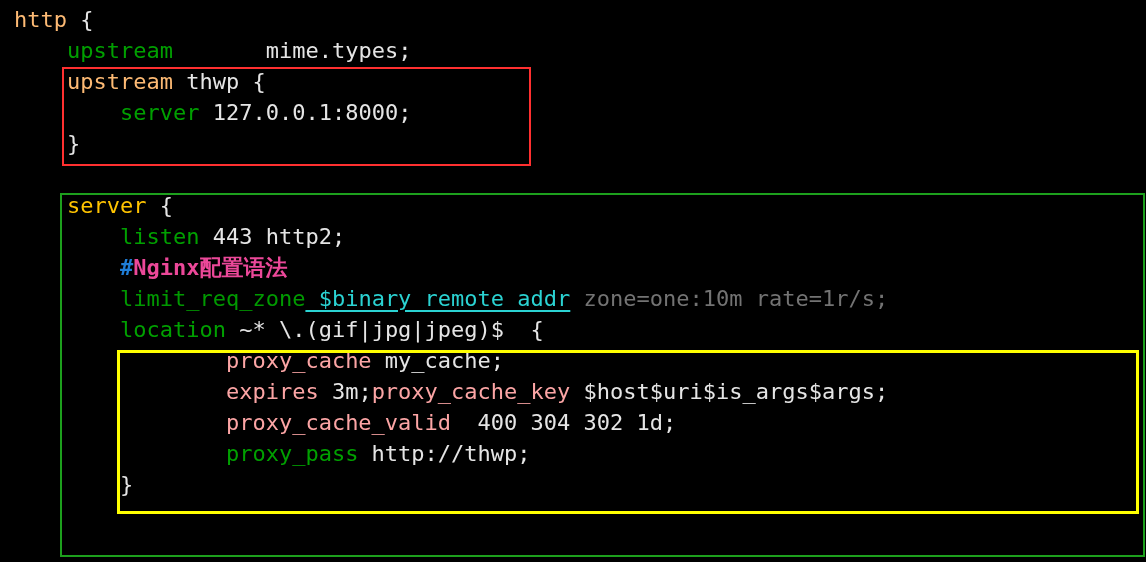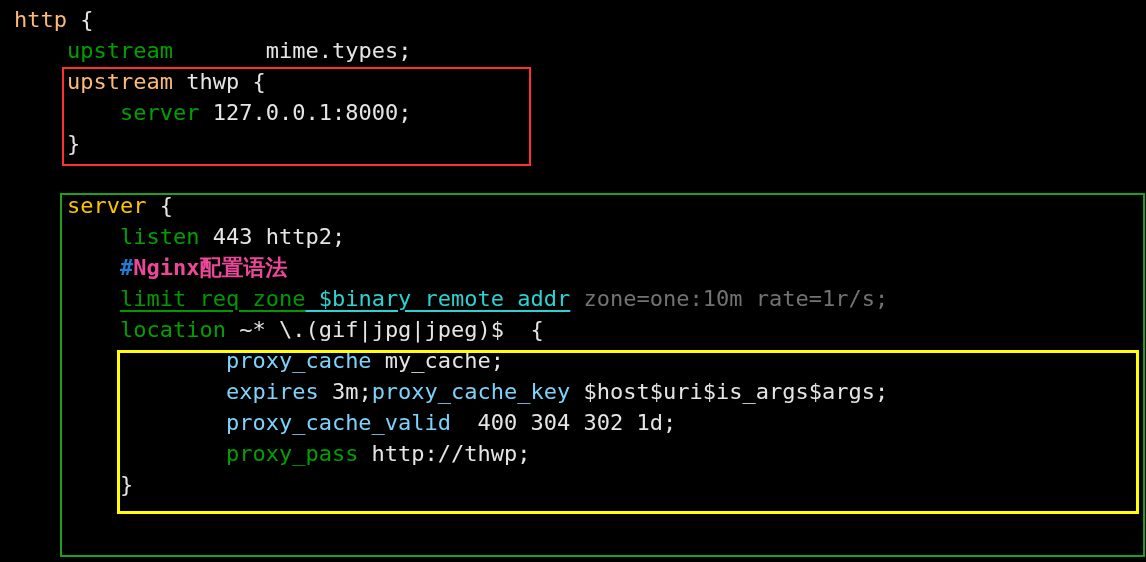--- a/index.html
+++ b/index.html
@@ -15,26 +15,26 @@
     padding: 4px 0 0 14px;
     font-family: "DejaVu Sans Mono", "Menlo", "Consolas", monospace;
     font-size: 22px;
     line-height: 31px;
     color: #e5e5e5;
     white-space: pre;
   }
   .kw      { color: #fdba74; }          
   .kwserv  { color: #ffc400; }
   .direct  { color: #00a000; }          
-  .direct2 { color: #7dd3fc; }          
+  .direct2 { color: #fca5a5; }          
   .val     { color: #e5e5e5; }          
   .comment { font-weight: 700; }
   .comhash { color: #1f7dd6; }
   .comrest { color: #ec4899; }
-  .lrz     { color: #009900; text-decoration: underline; text-underline-offset: 4px; }
+  .lrz     { color: #009900; text-underline-offset: 4px; }
   .uvar    { color: #2bd3d3; text-decoration: underline; text-underline-offset: 4px; margin-top: 40px; }
   .uval    { color: #737373; }
 
   
   .box {
     position: absolute;
     pointer-events: none;
     box-sizing: border-box;
   }
   .box-red    { border: 2px solid #ff3030; }

